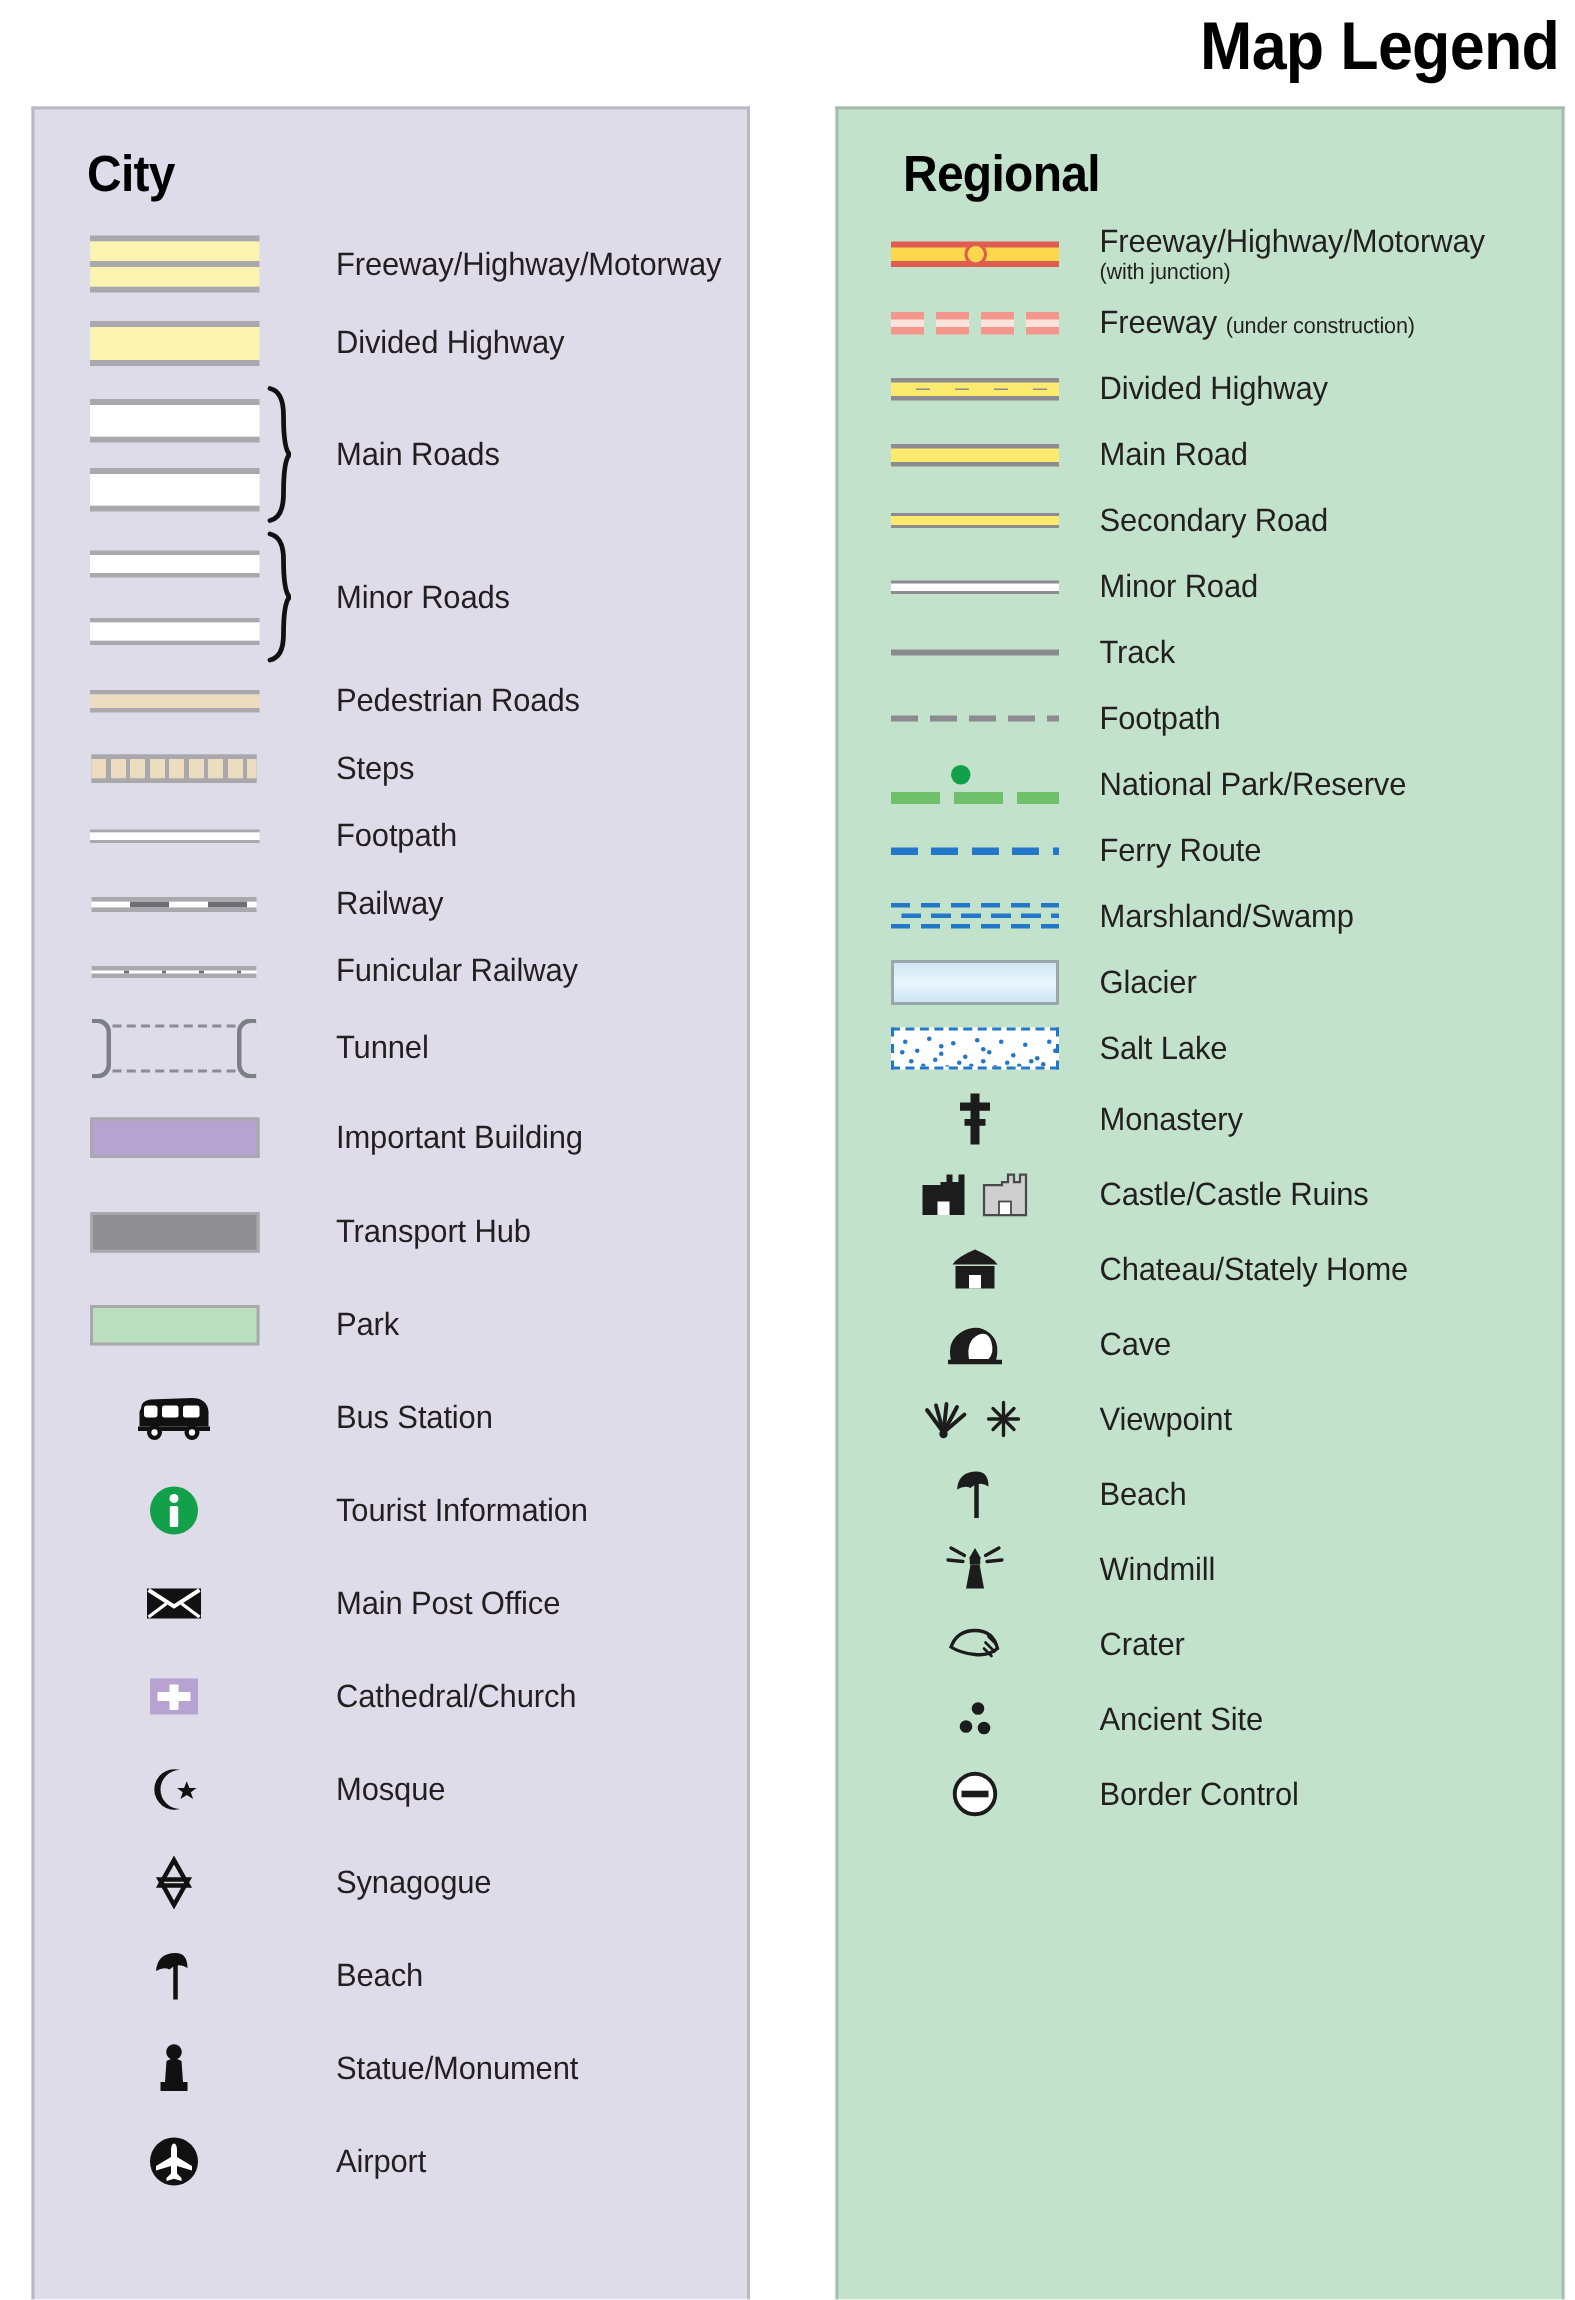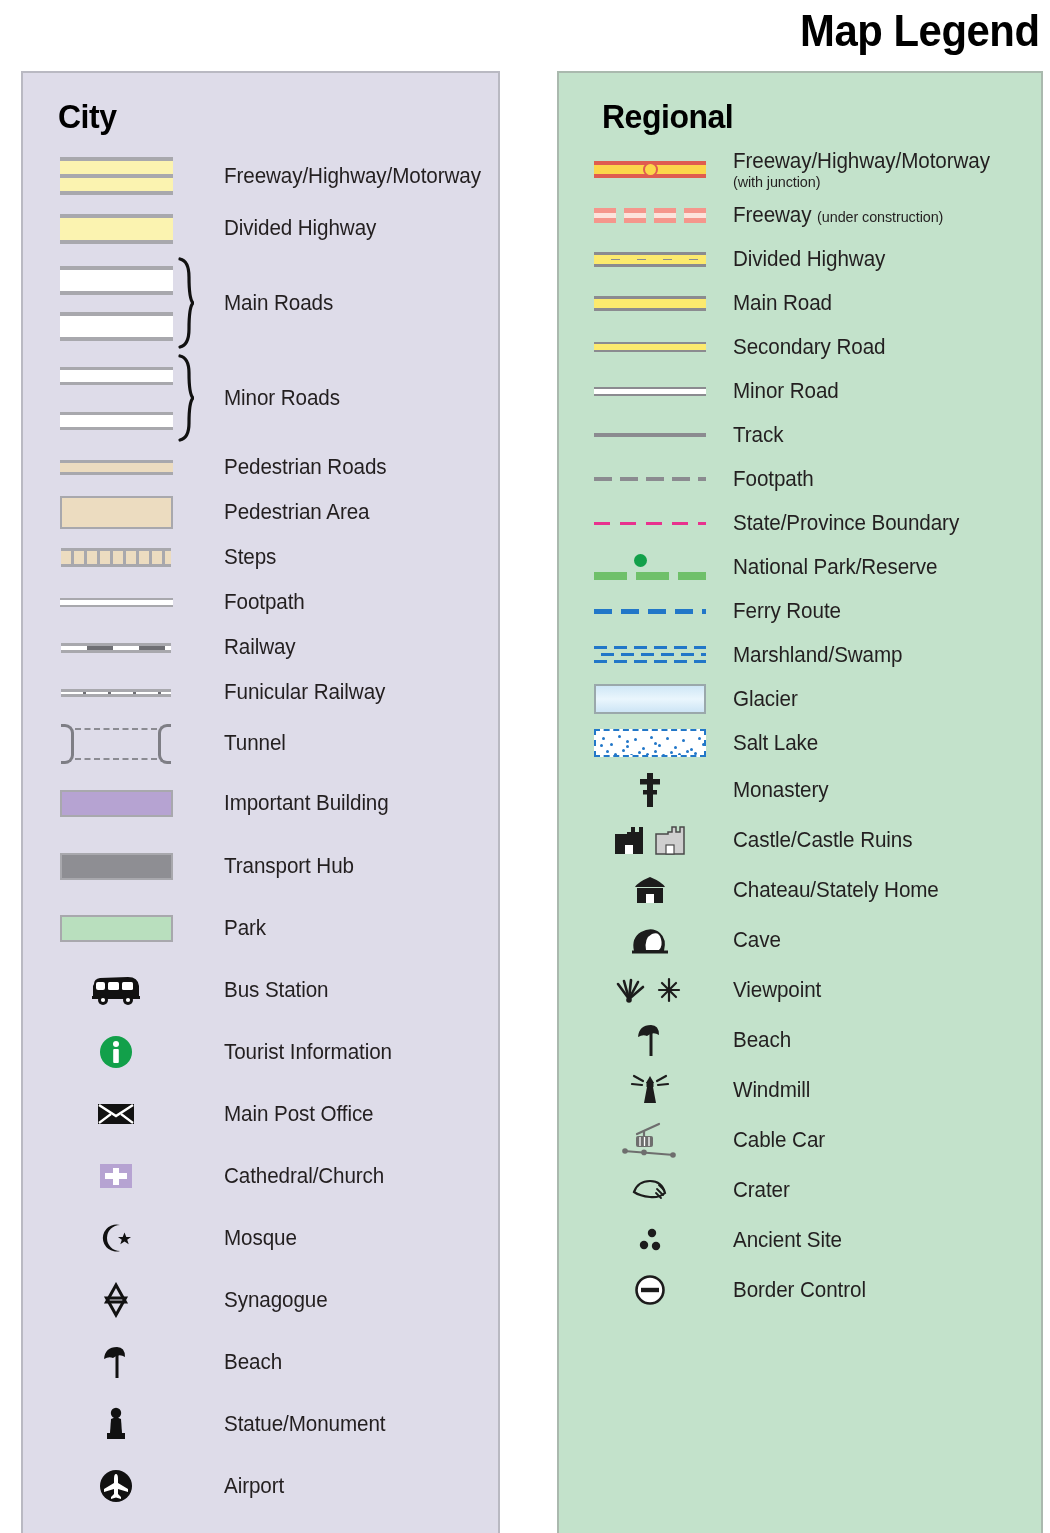--- a/index.html
+++ b/index.html
@@ -297,28 +297,20 @@
 
     <div class="row">
       <div class="sym">
         <div class="sw sw-thin" style="width:113px">
             <div class="ped-fill"></div>
           </div>
       </div>
       <div class="label">Pedestrian Roads</div>
     </div>
 
-    <div class="row">
-      <div class="sym">
-        <div class="sw" style="width:113px;border:2px solid #a8a8ad">
-            <div class="pedarea-fill"></div>
-          </div>
-      </div>
-      <div class="label">Pedestrian Area</div>
-    </div>
 
     <div class="row">
       <div class="sym">
           <div class="steps"></div>
         </div>
       <div class="label">Steps</div>
     </div>
 
     <div class="row">
       <div class="sym">
@@ -574,26 +566,20 @@
     </div>
 
     <div class="row">
       <div class="sym">
           <div class="rsw r-footpath"></div>
         </div>
       <div class="label">Footpath</div>
     </div>
 
 
-    <div class="row">
-      <div class="sym">
-          <div class="rsw r-state"></div>
-        </div>
-      <div class="label">State/Province Boundary</div>
-    </div>
 
     <div class="row">
       <div class="sym">
         <div class="rsw r-park">
             <div class="dot"></div>
             <div class="band"></div>
           </div>
       </div>
       <div class="label">National Park/Reserve</div>
     </div>
@@ -768,41 +754,20 @@
             </g>
             <path d="M23 5 L27 12 L19 12 Z" fill="#1c1c1c"></path>
             <rect x="19.5" y="11" width="7" height="5" fill="#1c1c1c"></rect>
             <path d="M20 16 L26 16 L29 32 L17 32 Z" fill="#1c1c1c"></path>
           </svg>
         </span>
       </div>
       <div class="label">Windmill</div>
     </div>
 
-    <div class="row" style="min-height:50px">
-      <div class="sym">
-        <span class="icn">
-          <svg width="62" height="40" viewBox="0 0 62 40">
-            <path d="M18 14 L40 4" stroke="#6e6e6e" stroke-width="2.2" stroke-linecap="round"></path>
-            <path d="M25 10 L25 16" stroke="#6e6e6e" stroke-width="2.2"></path>
-            <rect x="17" y="16" width="17" height="11" rx="2" fill="#6e6e6e"></rect>
-            <g stroke="#fff" stroke-width="1.3">
-                <path d="M21 17 L21 26"></path>
-                <path d="M25.5 17 L25.5 26"></path>
-                <path d="M30 17 L30 26"></path>
-              </g>
-            <path d="M5 31 L55 35" stroke="#6e6e6e" stroke-width="2.2"></path>
-            <circle cx="6" cy="31" r="2.8" fill="#6e6e6e"></circle>
-            <circle cx="25" cy="32.4" r="2.8" fill="#6e6e6e"></circle>
-            <circle cx="54" cy="35" r="2.8" fill="#6e6e6e"></circle>
-          </svg>
-        </span>
-      </div>
-      <div class="label">Cable Car</div>
-    </div>
 
     <div class="row" style="min-height:50px">
       <div class="sym">
         <span class="icn">
           <svg width="44" height="28" viewBox="0 0 44 28">
             <path d="M6 16 Q10 5 22 5 Q34 5 37 17 Q31 22 22 21 Q12 20 6 16 Z" fill="none" stroke="#1c1c1c" stroke-width="2.2"></path>
             <g stroke="#1c1c1c" stroke-width="1.8" stroke-linecap="round">
               <path d="M31 9 L36 14"></path>
                 <path d="M29 13 L35 19"></path>
                 <path d="M28 17 L33 22"></path>

